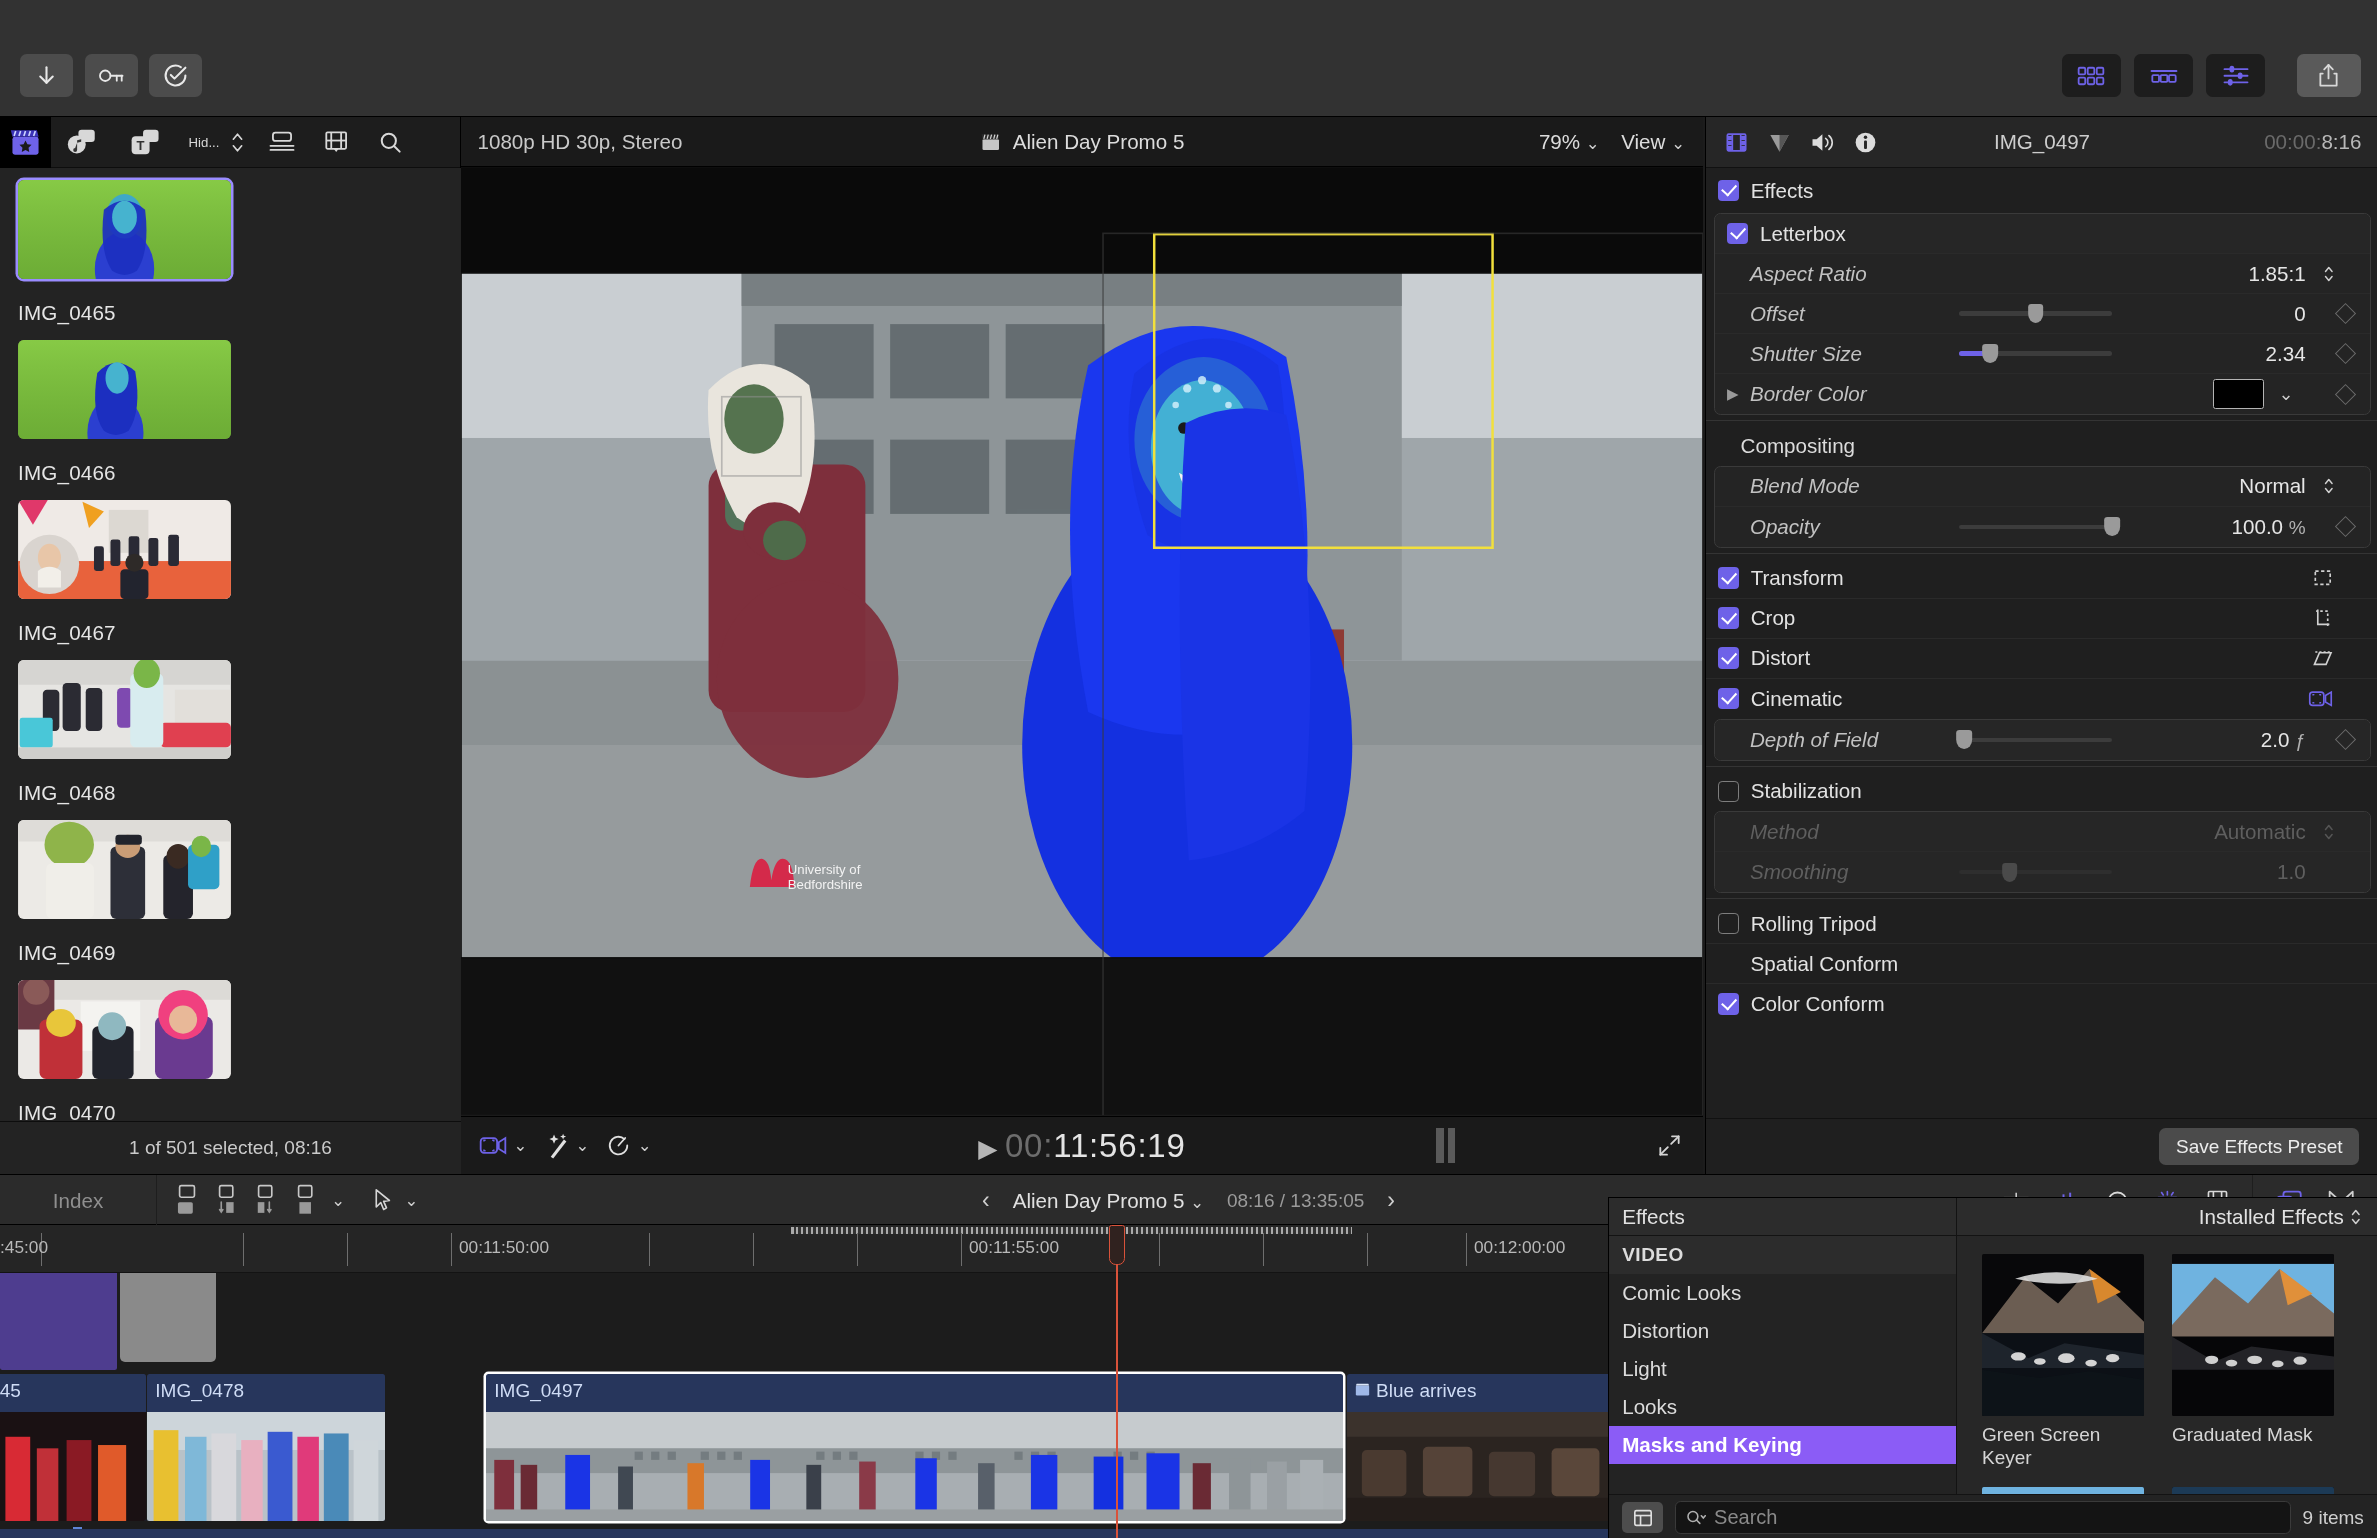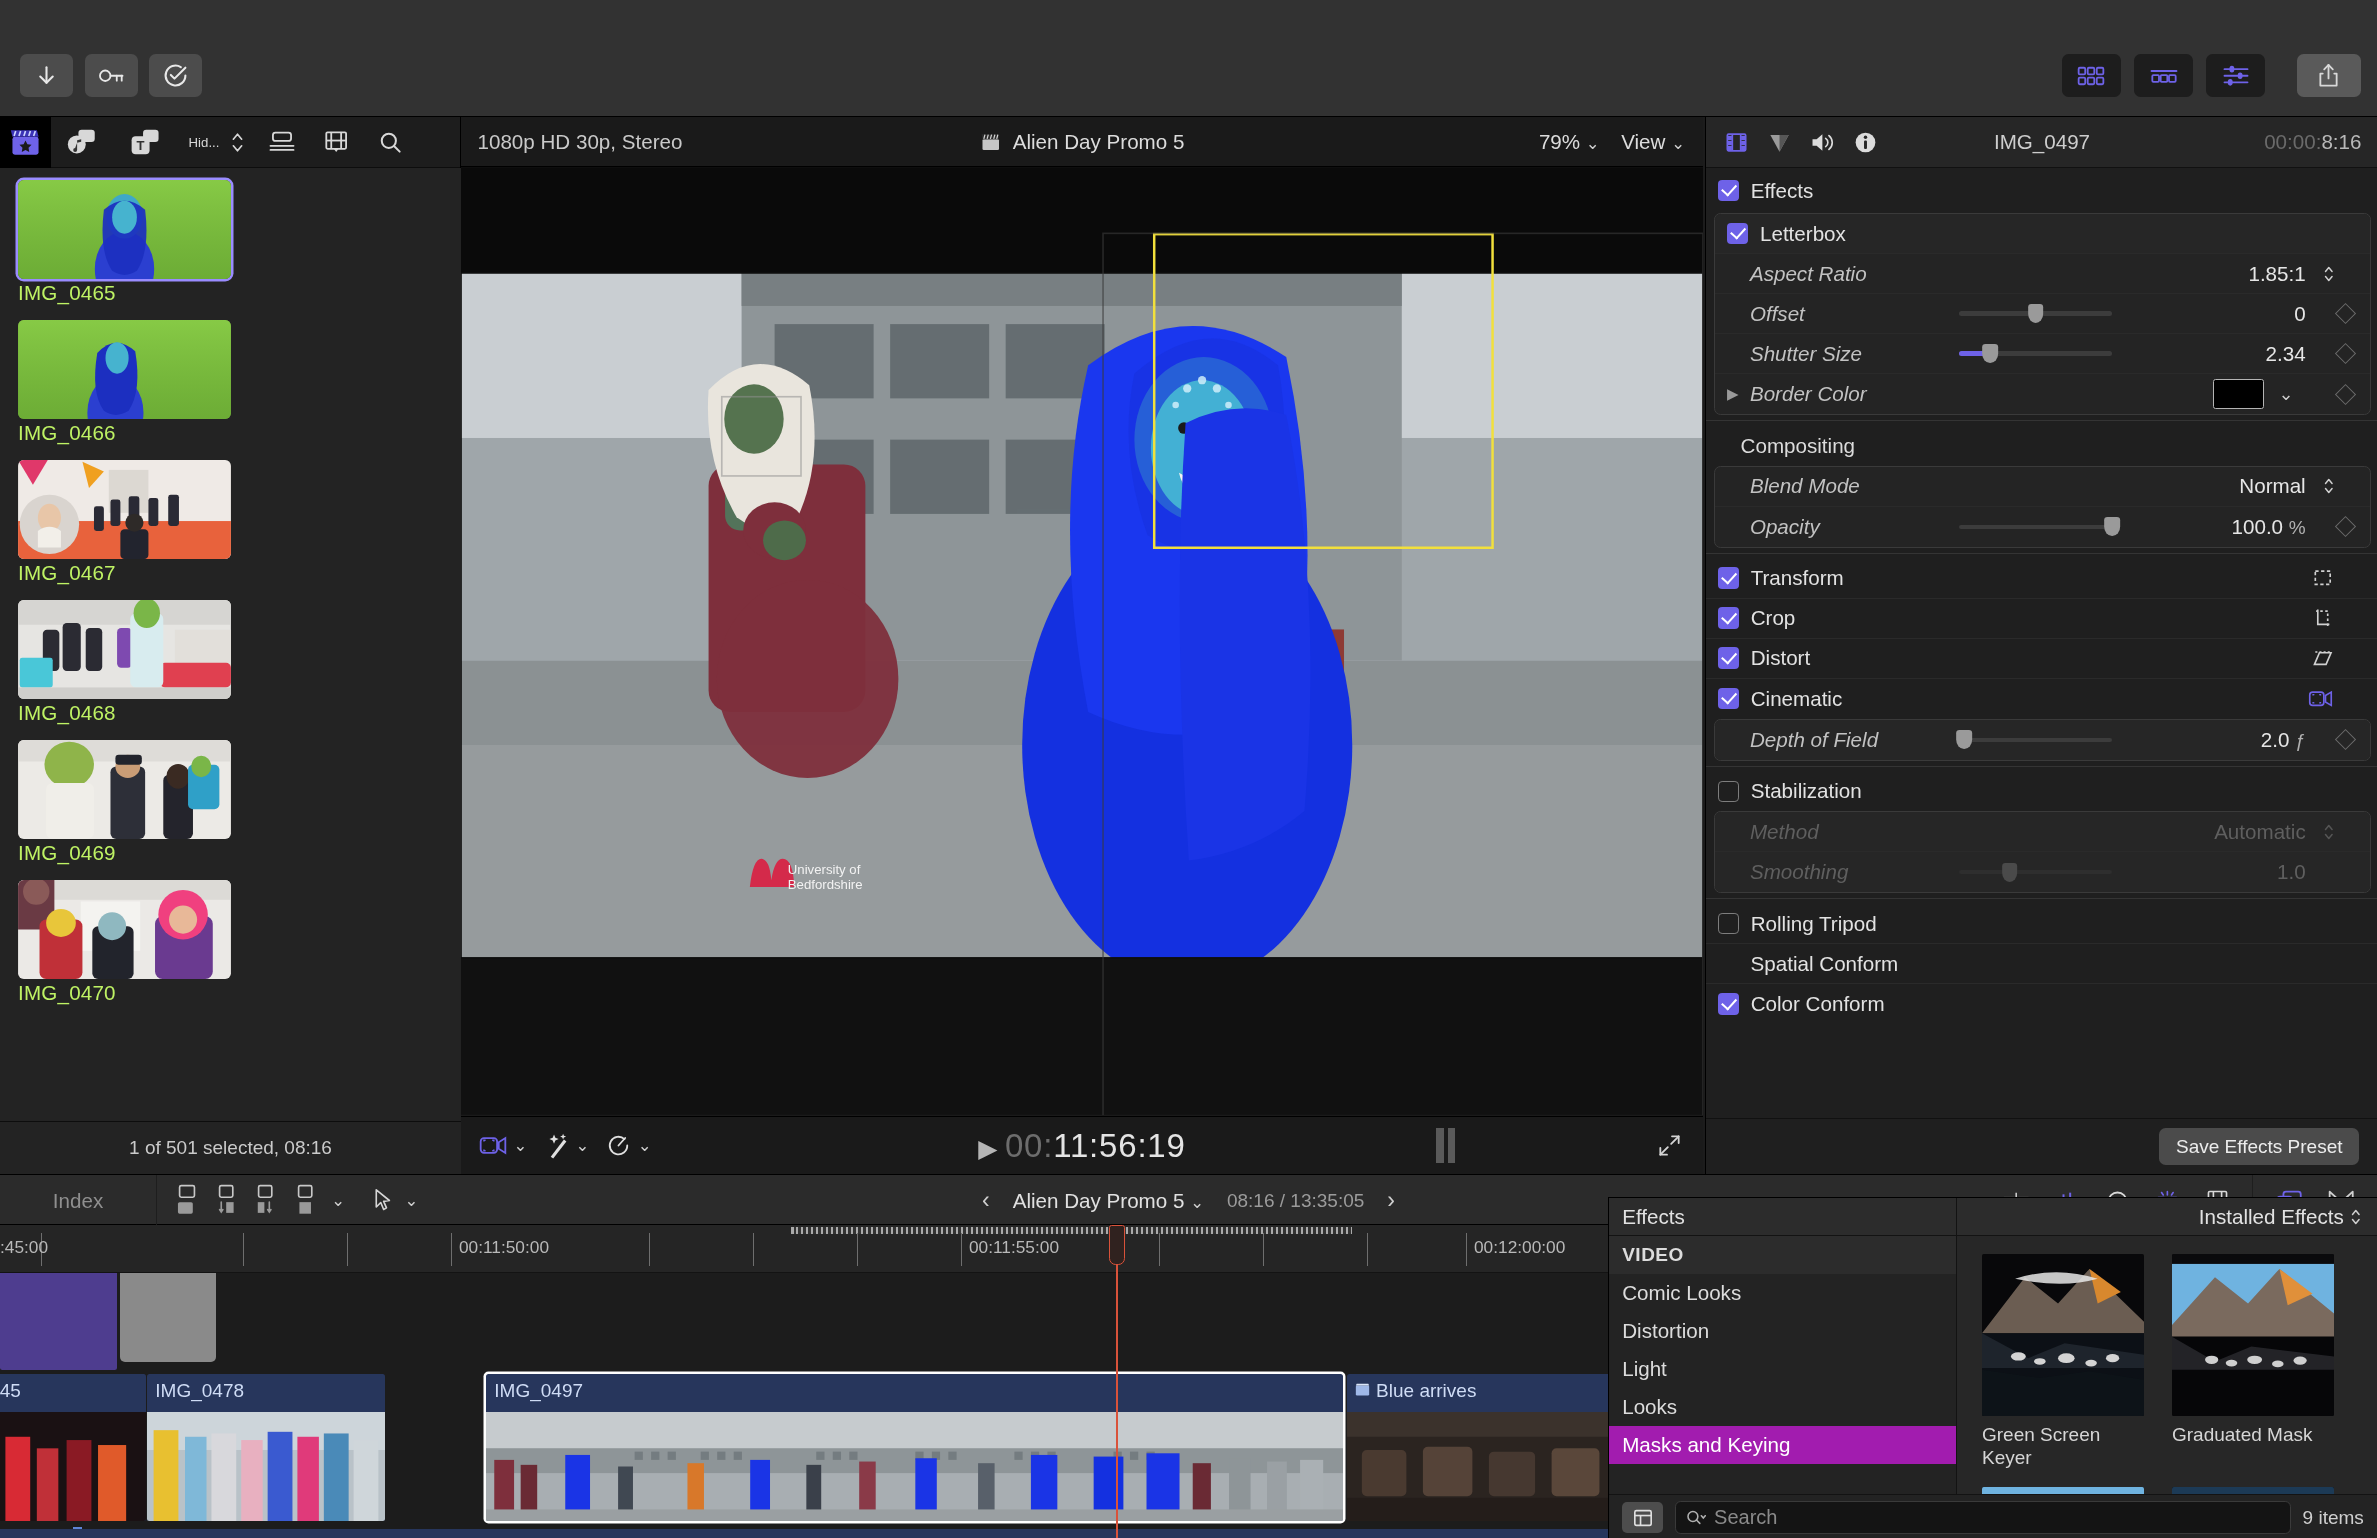--- a/index.html
+++ b/index.html
@@ -54,21 +54,21 @@
     position: absolute; left: 0; top: 51px; width: 461px; height: 953px;
     overflow: hidden; background: #232323; padding: 11.6px 0 0 18px;
   }
   .clip-cell { margin-bottom: 15px; }
   .clip-thumb {
     width: 213px; height: 99px; border-radius: 5.8px; overflow: hidden;
     position: relative; background: #333;
   }
   .clip-thumb.sel { box-shadow: 0 0 0 2.5px #9a8cff; }
   .clip-name {
-    font-size: 20.6px; color: #bef264; margin-top: 2px; letter-spacing: 0.2px;
+    font-size: 20.6px; color: #e5e5e5; margin-top: 22px; letter-spacing: 0.2px;
   }
   .browser-status {
     position: absolute; left: 0; bottom: 0; width: 461px; height: 53px;
     background: #232323; border-top: 0.8px solid #0d0d0d;
     display: flex; align-items: center; justify-content: center;
     color: #cacaca; font-size: 19px;
   }
 
   
   .viewer {
@@ -299,21 +299,21 @@
   }
   .efx-body { display: flex; height: 258px; }
   .efx-cats {
     width: 348px; background: #232323; border-right: 0.8px solid #131313; overflow: hidden;
   }
   .efx-cat {
     height: 38px; display: flex; align-items: center; padding-left: 13.2px;
     font-size: 20.6px; color: #dcdcdc;
   }
   .efx-cat.group { background: #2c2c2c; font-weight: bold; font-size: 19px; letter-spacing: 0.5px; }
-  .efx-cat.active { background: #a21caf; color: #fff; }
+  .efx-cat.active { background: #8b5cf6; color: #fff; font-weight: bold; }
   .efx-grid {
     flex: 1; background: #272727; padding: 18px 0 0 25px;
     display: flex; flex-wrap: wrap; gap: 16.5px 28px; align-content: flex-start;
     overflow: hidden;
   }
   .efx-item { width: 162px; }
   .efx-thumb { width: 162px; height: 162px; border-radius: 1.7px; overflow: hidden; position: relative; }
   .efx-name { margin-top: 6.6px; font-size: 19px; color: #d6d6d6; line-height: 1.25; }
   .efx-foot {
     height: 46px; background: #232323; border-top: 0.8px solid #131313;

